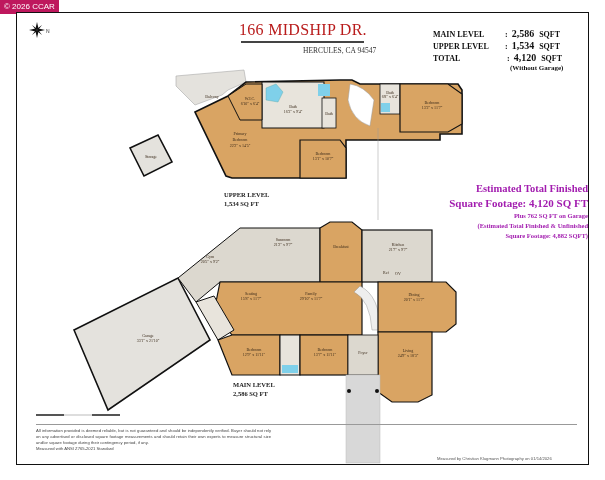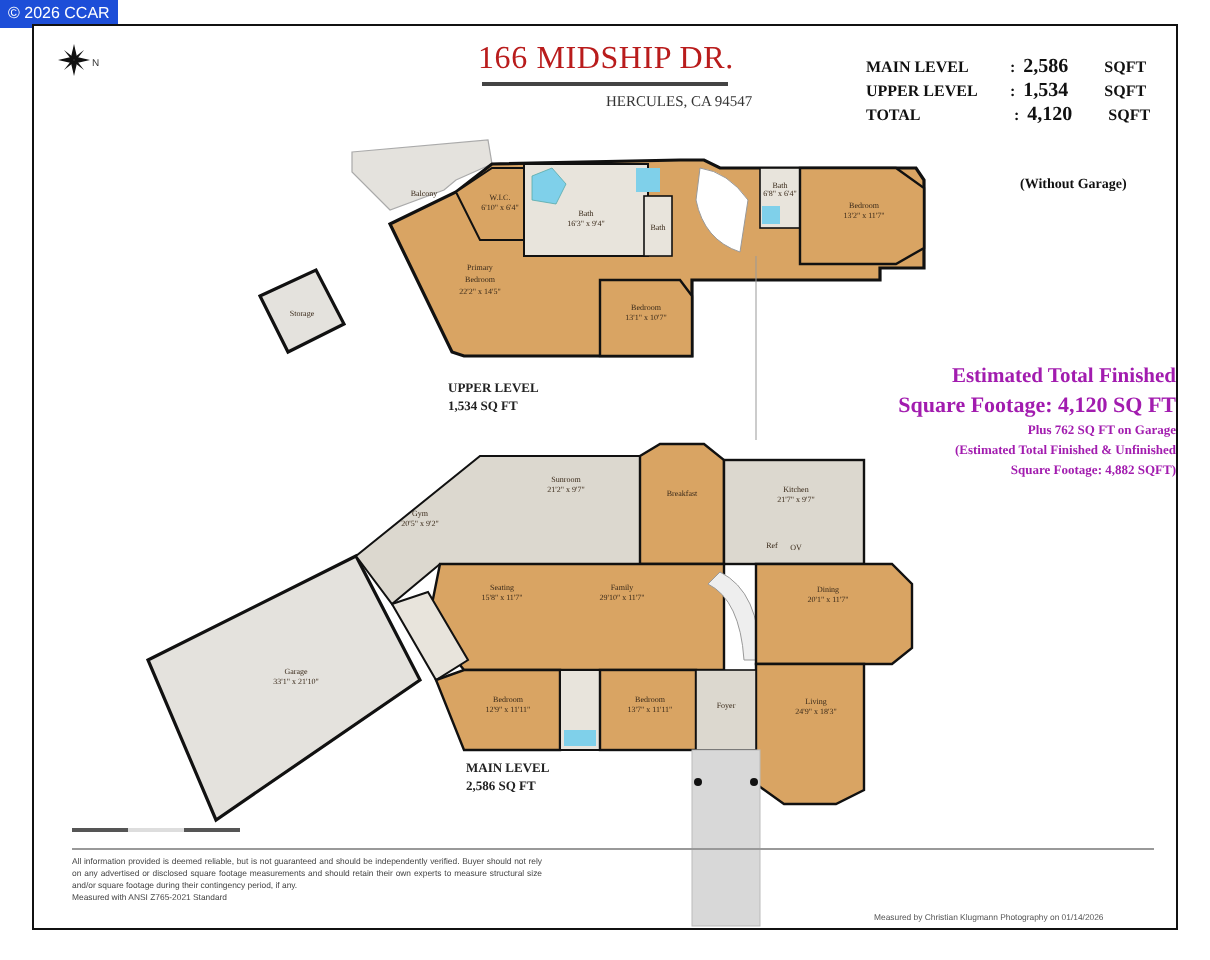--- a/index.html
+++ b/index.html
@@ -1,29 +1,29 @@
 <!DOCTYPE html>
 <html><head>
   <meta charset="utf-8">
   <style>
     html, body { margin: 0; padding: 0; background: #ffffff; }
     body { width: 605px; height: 480px; position: relative; overflow: hidden; font-family: "Liberation Serif", serif; }
-    .badge { position: absolute; left: 0; top: 0; height: 14px; padding: 0 4px; background: #1d4ed8; color: #fff; font-family: "Liberation Sans", sans-serif; font-size: 8px; line-height: 14px; }
+    .badge { position: absolute; left: 0; top: 0; height: 14px; padding: 0 4px; background: #be185d; color: #fff; font-family: "Liberation Sans", sans-serif; font-size: 8px; line-height: 14px; }
     .frame { position: absolute; left: 16px; top: 12px; width: 573px; height: 453px; border: 1.5px solid #111; box-sizing: border-box; background: #fff; }
     .compass { position: absolute; left: 29px; top: 20px; width: 22px; height: 20px; }
     .title { position: absolute; left: 239px; top: 21px; font-size: 16px; color: #b91c1c; letter-spacing: 0.3px; white-space: nowrap; }
     .title-rule { position: absolute; left: 241px; top: 41px; width: 123px; height: 2px; background: #444; }
     .subtitle { position: absolute; left: 259px; top: 46px; font-size: 7.5px; color: #333; white-space: nowrap; padding-left: 44px; }
     .sizes { position: absolute; left: 433px; top: 28px; font-size: 8px; font-weight: bold; color: #111; width: 160px; }
     .sizes .hdr { margin-bottom: 2px; }
     .sizes .row { display: flex; height: 12px; align-items: baseline; }
     .sizes .lbl { width: 72px; }
     .sizes .val { font-size: 10px; }
-    .sizes .unit { font-size: 8px; margin-left: 18px; }
-    .sizes .note { margin-left: 77px; font-size: 7px; margin-top: 24px; }
+    .sizes .unit { font-size: 8px; margin-left: 5px; }
+    .sizes .note { margin-left: 77px; font-size: 7px; }
     .est { position: absolute; left: 432px; top: 183px; width: 156px; text-align: right; font-weight: bold; color: #a21caf; }
     .est .l1 { font-size: 10.5px; }
     .est .l2 { font-size: 11px; margin-top: 3px; }
     .est .l3, .est .l4, .est .l5 { font-size: 6.5px; margin-top: 3px; }
     .level-label { position: absolute; font-size: 6.5px; font-weight: bold; color: #222; line-height: 9px; }
     .plan { position: absolute; left: 0; top: 0; width: 605px; height: 480px; }
     .room-label { font-family: "Liberation Serif", serif; font-size: 4px; fill: #3a2a1a; text-anchor: middle; }
     .rule { position: absolute; left: 36px; top: 424px; width: 541px; height: 1px; background: #999; }
     .disclaimer { position: absolute; left: 36px; top: 428px; width: 235px; font-family: "Liberation Sans", sans-serif; font-size: 4.2px; color: #444; line-height: 6px; text-align: justify; }
     .measured-std { font-family: "Liberation Sans", sans-serif; font-size: 4.2px; color: #444; }

